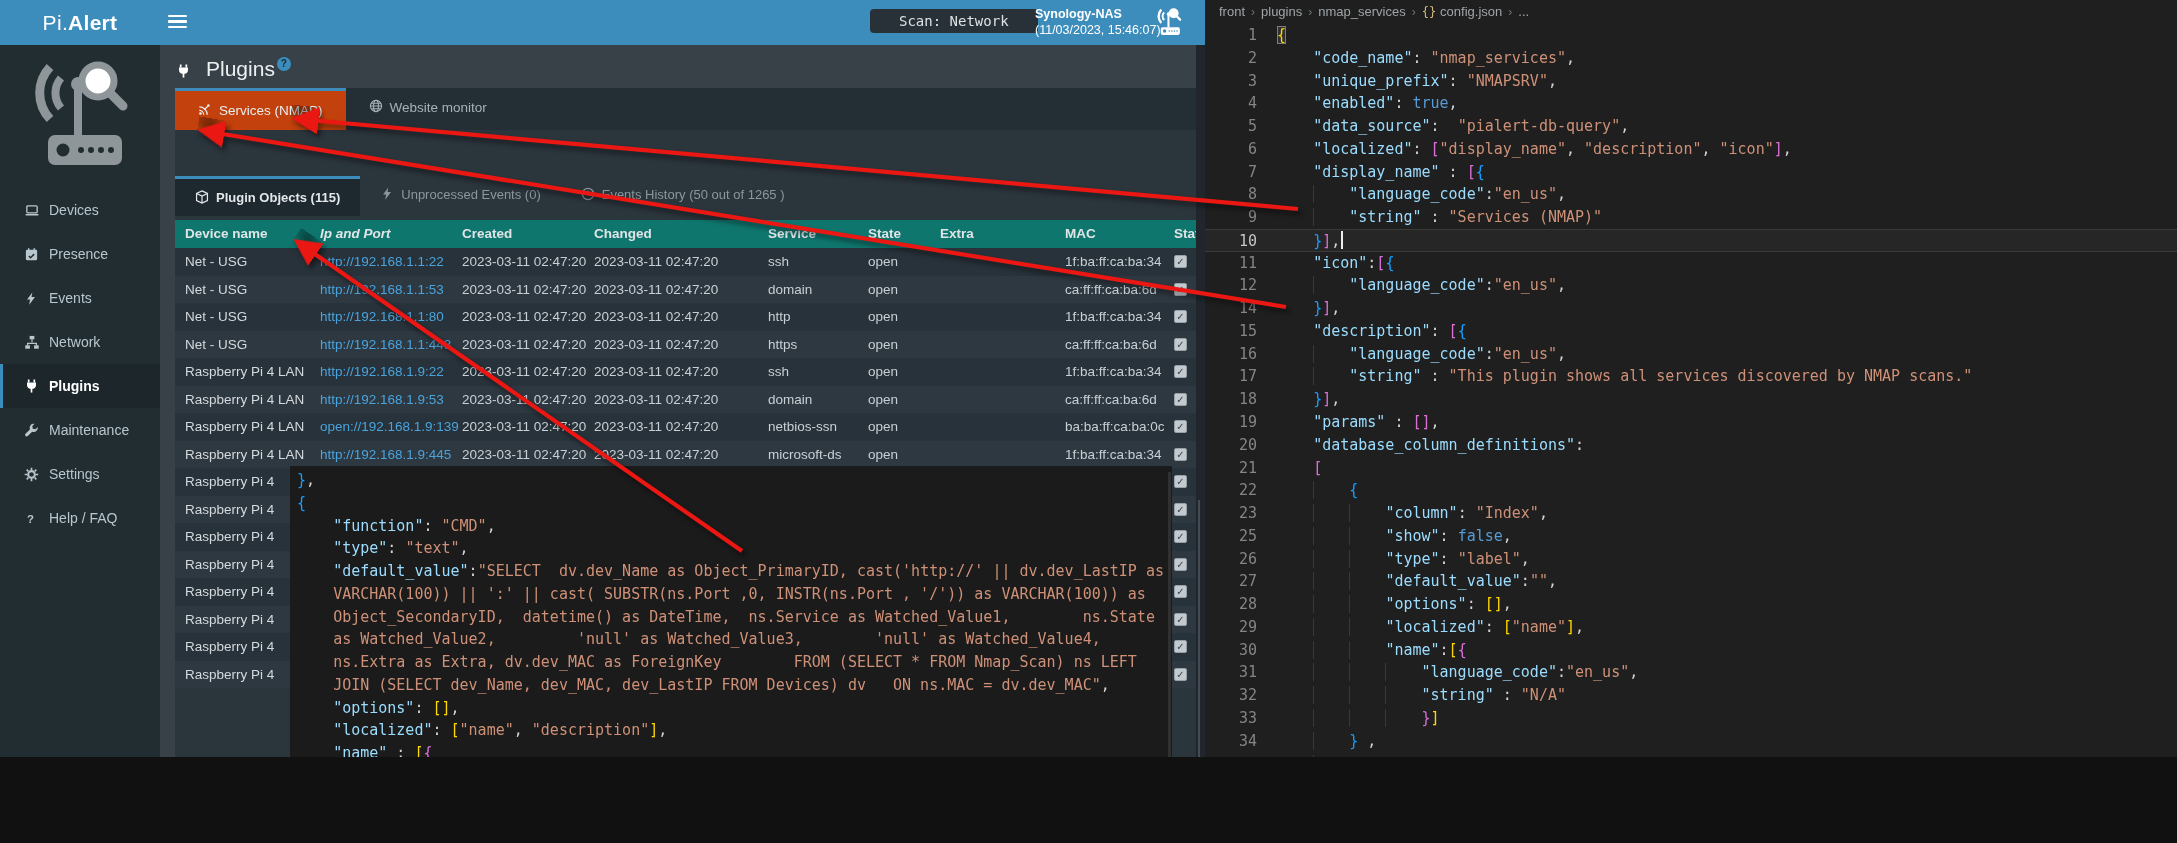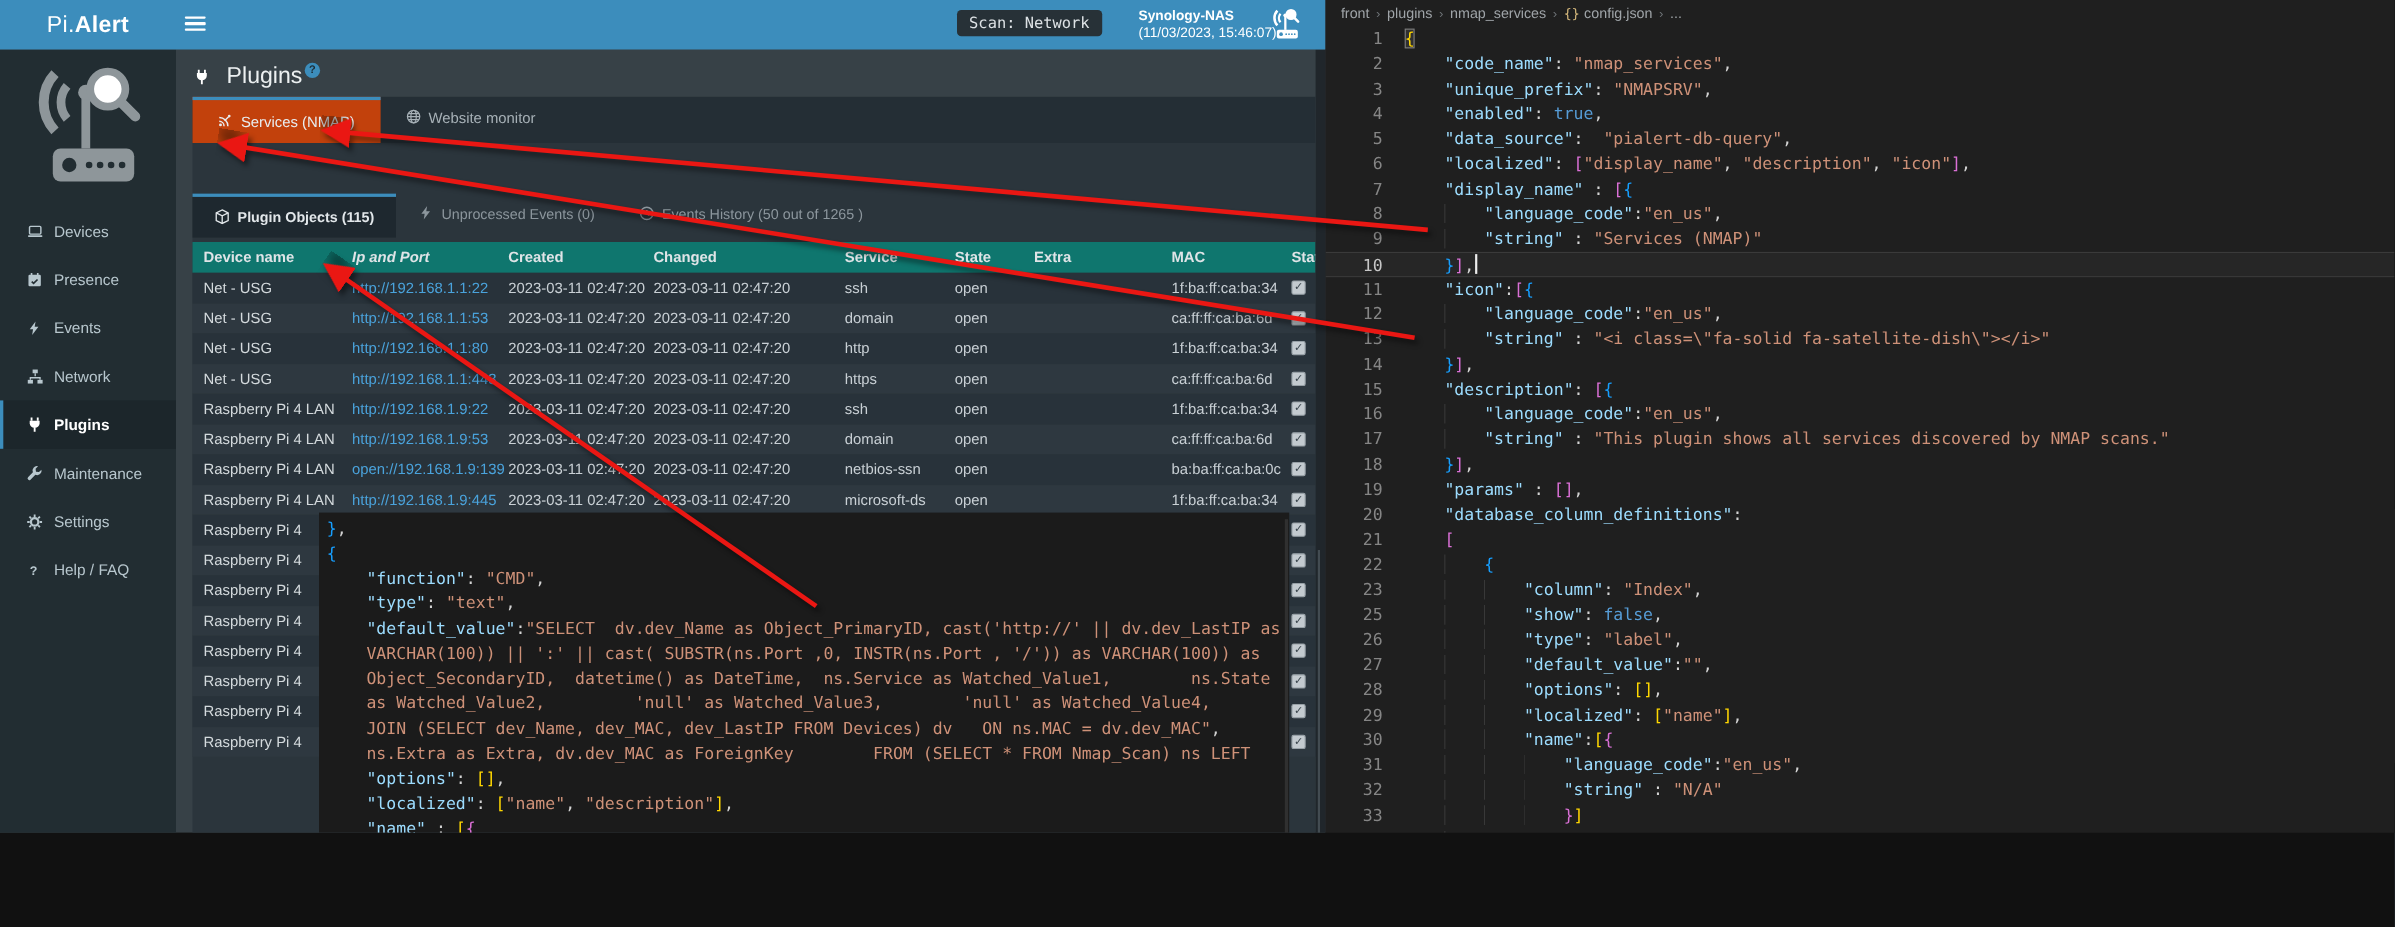--- a/index.html
+++ b/index.html
@@ -7,21 +7,21 @@
          font-family:"Liberation Sans",sans-serif;-webkit-font-smoothing:antialiased;}
   
   #app{position:absolute;left:0;top:0;width:1205px;height:843px;background:#374147;overflow:hidden;}
   #app-header{position:absolute;left:0;top:0;width:1205px;height:45px;background:#3c8dbc;z-index:5;}
   #brand{position:absolute;left:0;top:0;width:160px;height:45px;line-height:45px;text-align:center;
          color:#fff;font-size:21px;letter-spacing:.3px;}
   #brand b{font-weight:bold;}
   #hamburger{position:absolute;left:168px;top:15px;width:19px;height:15px;cursor:pointer;}
   #hamburger i{display:block;height:2.4px;background:#fff;margin-bottom:3.1px;border-radius:1px;}
   #scan-badge{position:absolute;left:870px;top:9px;background:#273137;color:#dde2e5;
-         font-family:"DejaVu Sans Mono",monospace;font-size:14px;padding:4px 11px;border-radius:4px;}
+         font-family:"DejaVu Sans Mono",monospace;font-size:14px;padding:4px 29px;border-radius:4px;}
   #host-info{position:absolute;left:1035px;top:6px;color:#fff;font-size:12.5px;line-height:16px;}
   #host-info .hn{font-weight:bold;}
   #mini-logo{position:absolute;left:1152px;top:7px;width:34px;height:31px;}
   
   #sidebar{position:absolute;left:0;top:45px;width:160px;height:798px;background:#222d32;z-index:4;}
   #side-logo{position:absolute;left:20px;top:12px;width:120px;height:120px;}
   #side-nav{position:absolute;left:0;top:143px;width:160px;}
   .side-item{position:relative;height:44px;line-height:44px;color:#b8c7ce;font-size:14px;
              padding-left:21px;cursor:pointer;border-left:3px solid transparent;box-sizing:border-box;}
   .side-item .s-icon{display:inline-block;width:17px;height:16px;vertical-align:-3px;margin-right:8px;}
@@ -350,21 +350,20 @@
         <div class="cl"><span class="ln">3</span><span class="code"><span class="ind">    </span><span class="tk-k">"unique_prefix"</span><span class="tk-p">: </span><span class="tk-s">"NMAPSRV"</span><span class="tk-p">,</span></span></div>
         <div class="cl"><span class="ln">4</span><span class="code"><span class="ind">    </span><span class="tk-k">"enabled"</span><span class="tk-p">: </span><span class="tk-b">true</span><span class="tk-p">,</span></span></div>
         <div class="cl"><span class="ln">5</span><span class="code"><span class="ind">    </span><span class="tk-k">"data_source"</span><span class="tk-p">:  </span><span class="tk-s">"pialert-db-query"</span><span class="tk-p">,</span></span></div>
         <div class="cl"><span class="ln">6</span><span class="code"><span class="ind">    </span><span class="tk-k">"localized"</span><span class="tk-p">: </span><span class="tk-m">[</span><span class="tk-s">"display_name"</span><span class="tk-p">, </span><span class="tk-s">"description"</span><span class="tk-p">, </span><span class="tk-s">"icon"</span><span class="tk-m">]</span><span class="tk-p">,</span></span></div>
         <div class="cl"><span class="ln">7</span><span class="code"><span class="ind">    </span><span class="tk-k">"display_name"</span><span class="tk-p"> : </span><span class="tk-m">[</span><span class="tk-u">{</span></span></div>
         <div class="cl"><span class="ln">8</span><span class="code"><span class="ind">    </span><span class="ind g">    </span><span class="tk-k">"language_code"</span><span class="tk-p">:</span><span class="tk-s">"en_us"</span><span class="tk-p">,</span></span></div>
         <div class="cl"><span class="ln">9</span><span class="code"><span class="ind">    </span><span class="ind g">    </span><span class="tk-k">"string"</span><span class="tk-p"> : </span><span class="tk-s">"Services (NMAP)"</span></span></div>
         <div class="cl cur"><span class="ln">10</span><span class="code"><span class="ind">    </span><span class="tk-u">}</span><span class="tk-m">]</span><span class="tk-p">,</span><span class="caret"></span></span></div>
         <div class="cl"><span class="ln">11</span><span class="code"><span class="ind">    </span><span class="tk-k">"icon"</span><span class="tk-p">:</span><span class="tk-m">[</span><span class="tk-u">{</span></span></div>
         <div class="cl"><span class="ln">12</span><span class="code"><span class="ind">    </span><span class="ind g">    </span><span class="tk-k">"language_code"</span><span class="tk-p">:</span><span class="tk-s">"en_us"</span><span class="tk-p">,</span></span></div>
-        <div class="cl"><span class="ln">13</span><span class="code"><span class="ind">    </span><span class="ind g">    </span><span class="tk-k">"string"</span><span class="tk-p"> : </span><span class="tk-s">"&lt;i class=\"fa-solid fa-satellite-dish\"&gt;&lt;/i&gt;"</span></span></div>
         <div class="cl"><span class="ln">14</span><span class="code"><span class="ind">    </span><span class="tk-u">}</span><span class="tk-m">]</span><span class="tk-p">,</span></span></div>
         <div class="cl"><span class="ln">15</span><span class="code"><span class="ind">    </span><span class="tk-k">"description"</span><span class="tk-p">: </span><span class="tk-m">[</span><span class="tk-u">{</span></span></div>
         <div class="cl"><span class="ln">16</span><span class="code"><span class="ind">    </span><span class="ind g">    </span><span class="tk-k">"language_code"</span><span class="tk-p">:</span><span class="tk-s">"en_us"</span><span class="tk-p">,</span></span></div>
         <div class="cl"><span class="ln">17</span><span class="code"><span class="ind">    </span><span class="ind g">    </span><span class="tk-k">"string"</span><span class="tk-p"> : </span><span class="tk-s">"This plugin shows all services discovered by NMAP scans."</span></span></div>
         <div class="cl"><span class="ln">18</span><span class="code"><span class="ind">    </span><span class="tk-u">}</span><span class="tk-m">]</span><span class="tk-p">,</span></span></div>
         <div class="cl"><span class="ln">19</span><span class="code"><span class="ind">    </span><span class="tk-k">"params"</span><span class="tk-p"> : </span><span class="tk-m">[</span><span class="tk-m">]</span><span class="tk-p">,</span></span></div>
         <div class="cl"><span class="ln">20</span><span class="code"><span class="ind">    </span><span class="tk-k">"database_column_definitions"</span><span class="tk-p">:</span></span></div>
         <div class="cl"><span class="ln">21</span><span class="code"><span class="ind">    </span><span class="tk-m">[</span></span></div>
         <div class="cl"><span class="ln">22</span><span class="code"><span class="ind">    </span><span class="ind g">    </span><span class="tk-u">{</span></span></div>
         <div class="cl"><span class="ln">23</span><span class="code"><span class="ind">    </span><span class="ind g">    </span><span class="ind g">    </span><span class="tk-k">"column"</span><span class="tk-p">: </span><span class="tk-s">"Index"</span><span class="tk-p">,</span></span></div>
@@ -386,22 +385,22 @@
   <div id="overlay">
     <div id="ov-lines">
         <div class="ol"><span class="tk-u">}</span><span class="tk-p">,</span></div>
         <div class="ol"><span class="tk-u">{</span></div>
         <div class="ol"><span class="ind">    </span><span class="tk-k">"function"</span><span class="tk-p">: </span><span class="tk-s">"CMD"</span><span class="tk-p">,</span></div>
         <div class="ol"><span class="ind">    </span><span class="tk-k">"type"</span><span class="tk-p">: </span><span class="tk-s">"text"</span><span class="tk-p">,</span></div>
         <div class="ol"><span class="ind">    </span><span class="tk-k">"default_value"</span><span class="tk-p">:</span><span class="tk-s">"SELECT  dv.dev_Name as Object_PrimaryID, cast('http://' || dv.dev_LastIP as</span></div>
         <div class="ol"><span class="ind">    </span><span class="tk-s">VARCHAR(100)) || ':' || cast( SUBSTR(ns.Port ,0, INSTR(ns.Port , '/')) as VARCHAR(100)) as</span></div>
         <div class="ol"><span class="ind">    </span><span class="tk-s">Object_SecondaryID,  datetime() as DateTime,  ns.Service as Watched_Value1,        ns.State</span></div>
         <div class="ol"><span class="ind">    </span><span class="tk-s">as Watched_Value2,         'null' as Watched_Value3,        'null' as Watched_Value4,</span></div>
+        <div class="ol"><span class="ind">    </span><span class="tk-s">ns.Extra as Extra, dv.dev_MAC as ForeignKey        FROM (SELECT * FROM Nmap_Scan) ns LEFT</span></div>
         <div class="ol"><span class="ind">    </span><span class="tk-s">JOIN (SELECT dev_Name, dev_MAC, dev_LastIP FROM Devices) dv   ON ns.MAC = dv.dev_MAC"</span><span class="tk-p">,</span></div>
-        <div class="ol"><span class="ind">    </span><span class="tk-s">ns.Extra as Extra, dv.dev_MAC as ForeignKey        FROM (SELECT * FROM Nmap_Scan) ns LEFT</span></div>
         <div class="ol"><span class="ind">    </span><span class="tk-k">"options"</span><span class="tk-p">: </span><span class="tk-g">[</span><span class="tk-g">]</span><span class="tk-p">,</span></div>
         <div class="ol"><span class="ind">    </span><span class="tk-k">"localized"</span><span class="tk-p">: </span><span class="tk-g">[</span><span class="tk-s">"name"</span><span class="tk-p">, </span><span class="tk-s">"description"</span><span class="tk-g">]</span><span class="tk-p">,</span></div>
         <div class="ol"><span class="ind">    </span><span class="tk-k">"name"</span><span class="tk-p"> : </span><span class="tk-g">[</span><span class="tk-m">{</span></div>
         <div class="ol"><span class="ind">    </span><span class="ind g">    </span><span class="tk-k">"language_code"</span><span class="tk-p">:</span><span class="tk-s">"en_us"</span><span class="tk-p">,</span></div>
         <div class="ol"><span class="ind">    </span><span class="ind g">    </span><span class="tk-k">"string"</span><span class="tk-p"> : </span><span class="tk-s">"SQL to run"</span></div>
         <div class="ol"><span class="ind">    </span><span class="tk-m">}</span><span class="tk-g">]</span><span class="tk-p">,</span></div>
         <div class="ol"><span class="ind">    </span><span class="tk-k">"description"</span><span class="tk-p">: </span><span class="tk-g">[</span><span class="tk-m">{</span></div>
       </div>
     <div id="ov-scroll"></div>
   </div>

